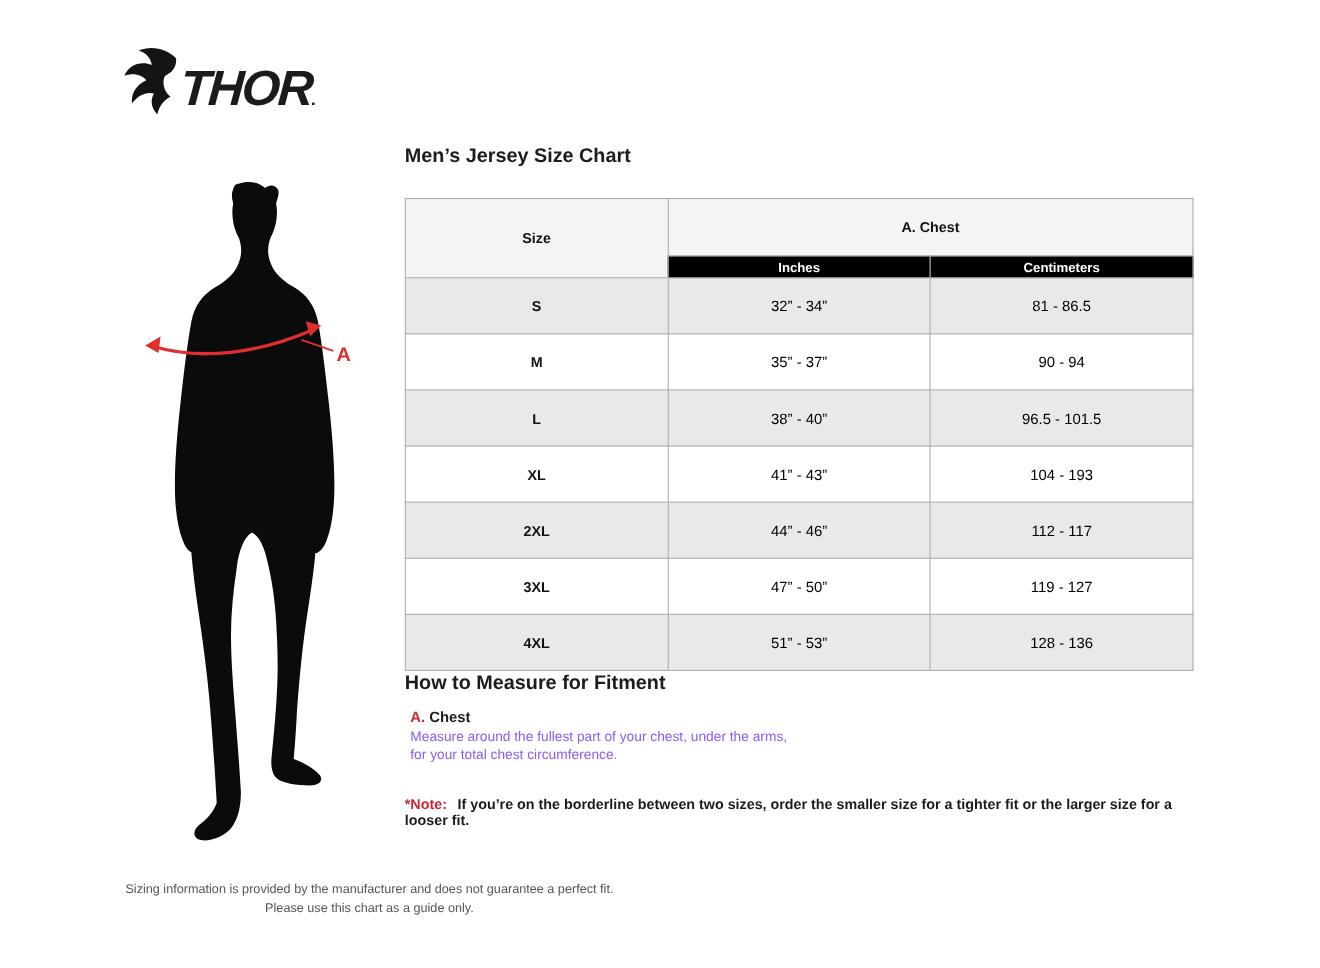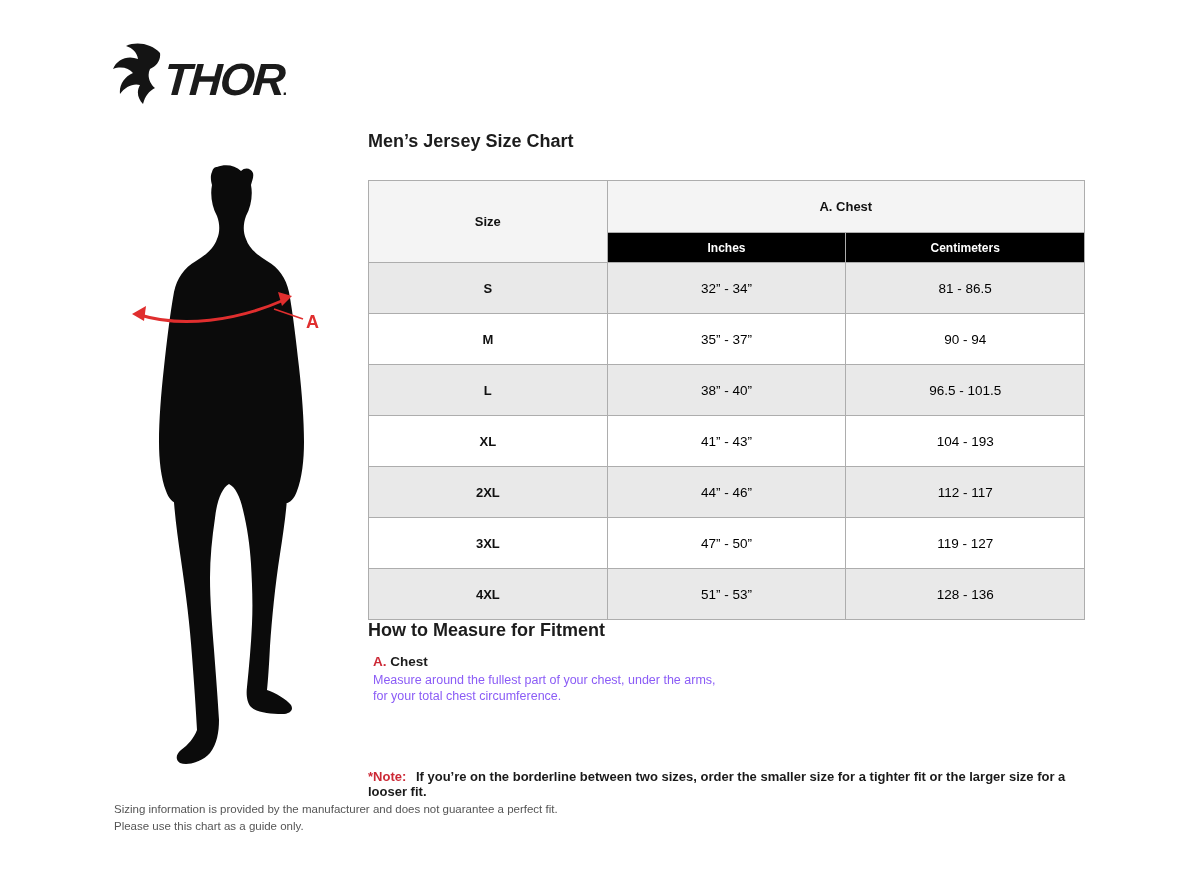--- a/index.html
+++ b/index.html
@@ -23,37 +23,37 @@
   
   .main { position:absolute; left:368px; top:131px; width:717px; }
   .section-title { font-size:18px; font-weight:bold; color:#1c1c1c; line-height:21px; }
   .size-title { margin-bottom:28px; }
 
   table.size-chart { width:717px; border-collapse:collapse; table-layout:fixed; }
   table.size-chart th, table.size-chart td {
     border:1px solid #adadad; text-align:center; vertical-align:middle;
   }
   th.group-head { background:#f4f4f4; height:52px; font-size:13px; font-weight:bold; color:#111; }
-  th.sub-head { background:#000; color:#fff; height:30px; font-size:12px; font-weight:bold; }
+  th.sub-head { background:#000; color:#fff; height:20px; font-size:12px; font-weight:bold; }
   td.size-cell { font-size:13px; font-weight:bold; color:#111; }
   td.val-cell { font-size:13.5px; font-weight:normal; color:#000000; }
   tbody tr { height:51px; background:#ffffff; }
   tbody tr.alt { background:#e9e9e9; }
 
   .measure-title { }
   .measure-item { margin-top:13px; margin-left:5px; }
   .measure-key-line { font-size:13.5px; font-weight:bold; color:#1c1c1c; }
   .accent { color:#cc2936; }
   .measure-desc { margin-top:3px; width:358px; font-size:12.5px; line-height:1.3; color:#8b5cf6; }
 
-  .note-line { margin-top:64px; font-size:13px; }
+  .note-line { margin-top:28px; font-size:13px; }
   .note-prefix { color:#cc2936; font-weight:bold; }
   .note-text { color:#1a1a1a; font-weight:bold; margin-left:6px; }
 
-  .disclaimer { position:absolute; left:114px; top:801px; font-size:11.5px; line-height:1.45; color:#555; }
+  .disclaimer { position:absolute; left:114px; top:801px; font-size:11.5px; line-height:1.45; color:#555;text-align:center; }
 </style>
 </head>
 <body>
 
 <div class="logo">
   <svg width="50" height="62" viewBox="0 0 50 62">
     <path fill="#141414" d="M48,11 C40,2 25,-1 14,4 C21,6 25,11 26,17 C16,13 5,17 1,27 C9,24 17,26 21,31 C12,35 7,43 8,52 C13,45 21,41 28,43 C24,50 26,57 31,62 C33,54 37,49 43,46 C37,41 35,33 38,27 C45,24 49,18 48,11 Z"></path>
   </svg>
   <div class="wordmark"><span>THOR</span><span class="tm-dot">.</span></div>
 </div>

